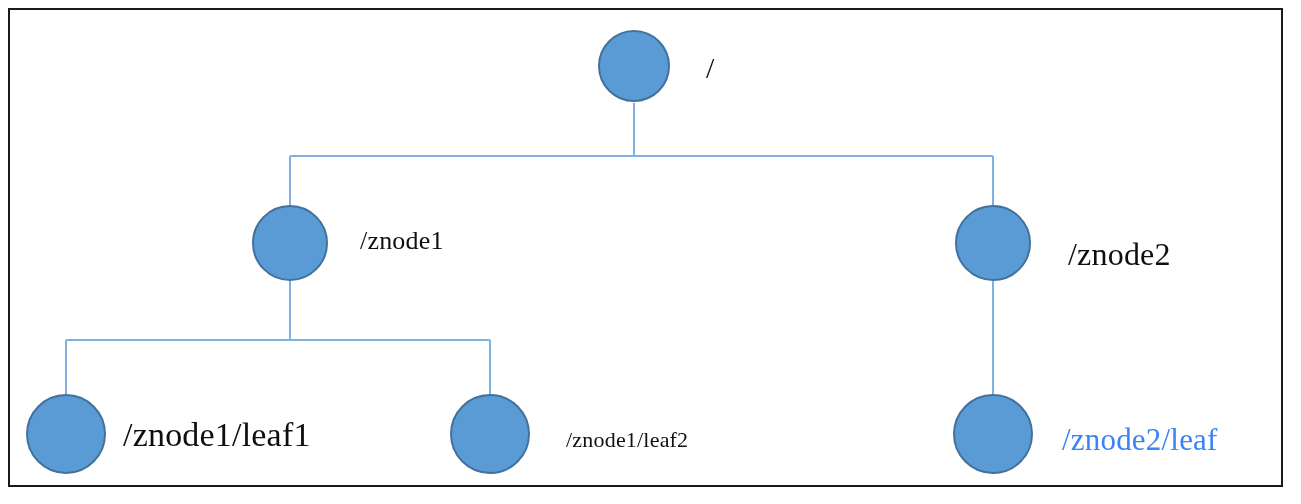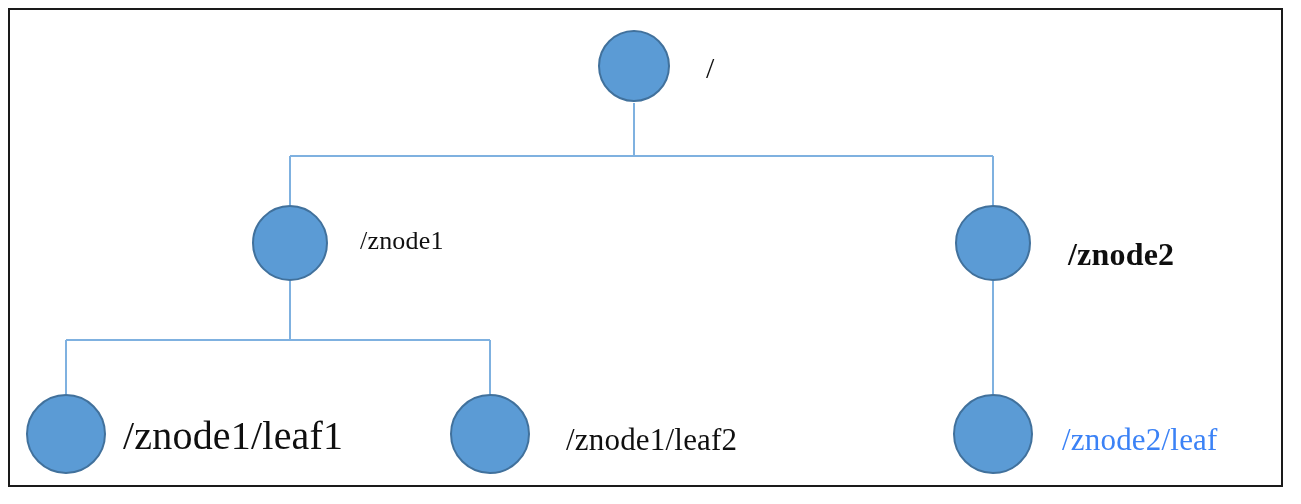--- a/index.html
+++ b/index.html
@@ -80,22 +80,22 @@
         <polyline points="993,281 993,394" stroke="#7fb1e0"></polyline>
       </g>
   </svg>
 
   <div id="node-layer">
       <div class="node" style="left: 634px; top: 66px; width: 72px; height: 72px; background: rgb(91, 155, 213); border-color: rgb(65, 113, 156);"></div>
       <div class="node-label" style="left: 706px; top: 68px; font-size: 30px; color: rgb(15, 15, 15);">/</div>
       <div class="node" style="left: 290px; top: 243px; width: 76px; height: 76px; background: rgb(91, 155, 213); border-color: rgb(65, 113, 156);"></div>
       <div class="node-label" style="left: 360px; top: 241px; font-size: 26px; color: rgb(15, 15, 15);">/znode1</div>
       <div class="node" style="left: 993px; top: 243px; width: 76px; height: 76px; background: rgb(91, 155, 213); border-color: rgb(65, 113, 156);"></div>
-      <div class="node-label" style="left: 1068px; top: 254px; font-size: 32px; color: rgb(15, 15, 15); font-weight: bold;">/znode2</div>
+      <div class="node-label" style="left: 1068px; top: 254px; font-size: 32px; color: rgb(15, 15, 15);">/znode2</div>
       <div class="node" style="left: 66px; top: 434px; width: 80px; height: 80px; background: rgb(91, 155, 213); border-color: rgb(65, 113, 156);"></div>
-      <div class="node-label" style="left: 123px; top: 435px; font-size: 40px; color: rgb(15, 15, 15); text-align: right;">/znode1/leaf1</div>
+      <div class="node-label" style="left: 123px; top: 435px; font-size: 34px; color: rgb(15, 15, 15); text-align: right;">/znode1/leaf1</div>
       <div class="node" style="left: 490px; top: 434px; width: 80px; height: 80px; background: rgb(91, 155, 213); border-color: rgb(65, 113, 156);"></div>
-      <div class="node-label" style="left: 566px; top: 440px; font-size: 31px; color: rgb(15, 15, 15);">/znode1/leaf2</div>
+      <div class="node-label" style="left: 566px; top: 440px; font-size: 22px; color: rgb(15, 15, 15);">/znode1/leaf2</div>
       <div class="node" style="left: 993px; top: 434px; width: 80px; height: 80px; background: rgb(91, 155, 213); border-color: rgb(65, 113, 156);"></div>
       <div class="node-label" style="left: 1062px; top: 440px; font-size: 31px; color: #3b82f6;">/znode2/leaf</div>
     </div>
 
 </div>
 
 </body></html>

